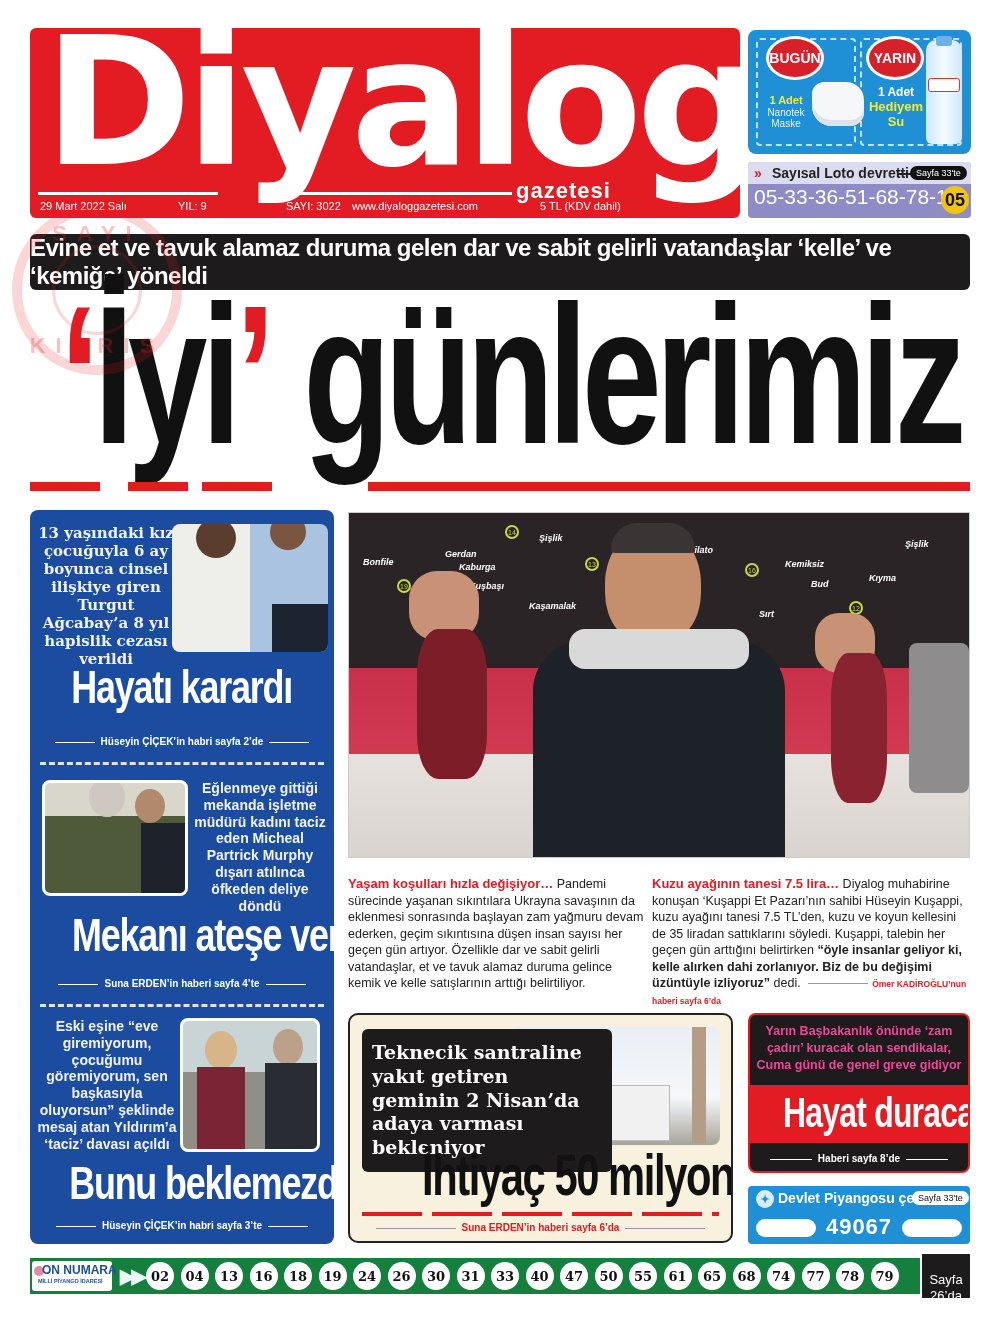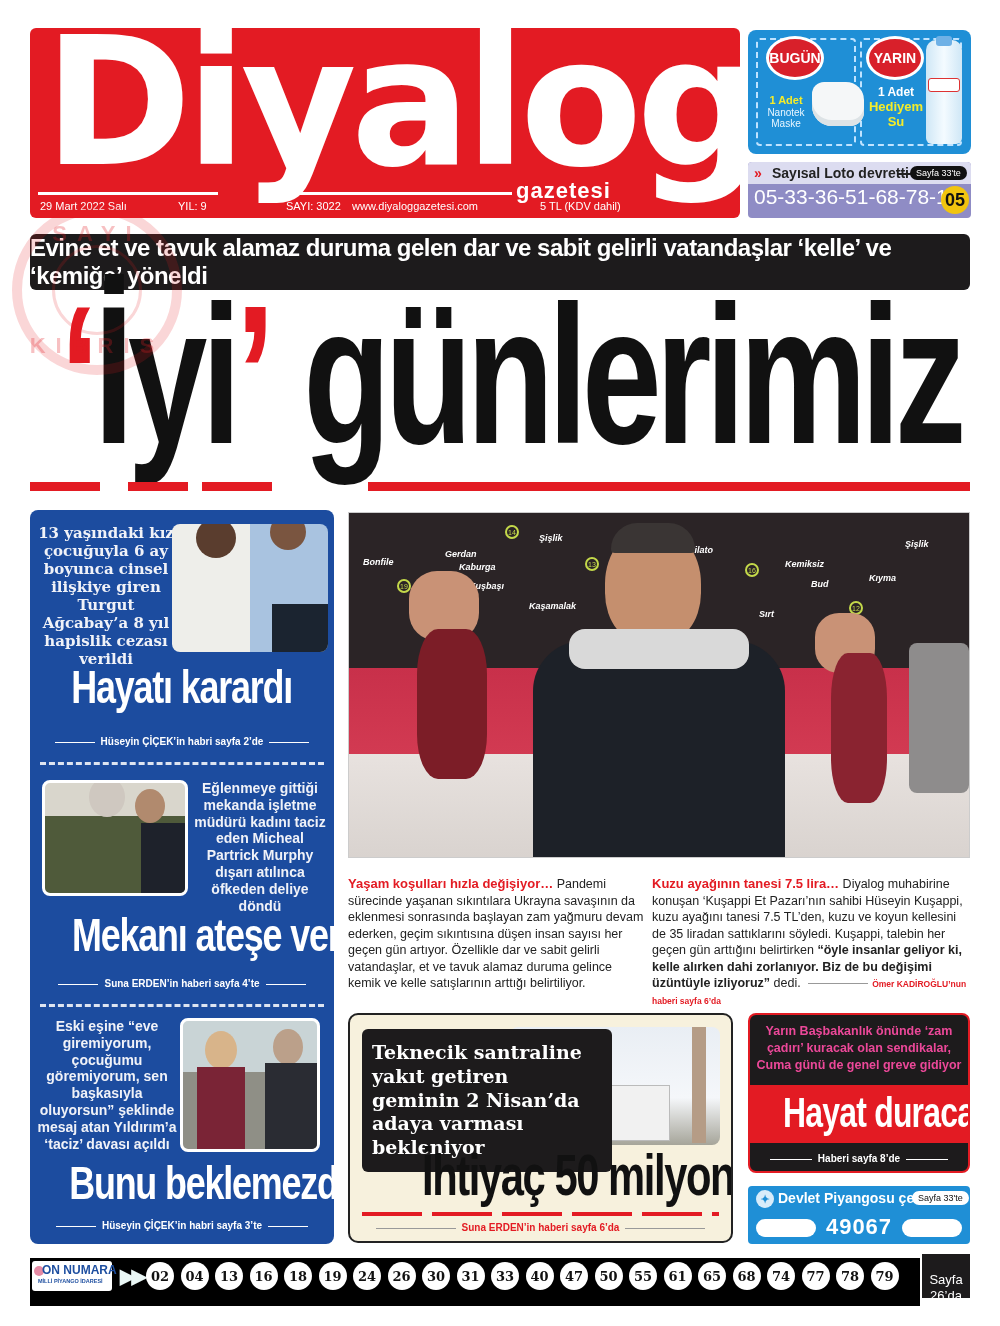--- a/index.html
+++ b/index.html
@@ -103,21 +103,21 @@
 
   
   #piyango { left: 748px; top: 1186px; width: 222px; height: 58px; background:#1f8fd6; border-radius: 4px; }
   #pi-icon { position:absolute; left:8px; top:4px; width:18px; height:18px; border-radius:50%; background:#d8ecfa; color:#1f8fd6; font-size:11px; display:flex; align-items:center; justify-content:center; font-weight:700; }
   #pi-title { position:absolute; left:30px; top:4px; color:#fff; font-size:14px; font-weight:700; }
   #pi-page { position:absolute; left:164px; top:5px; background:#fff; color:#111; font-size:9px; padding:2px 6px; border-radius:9px; }
   #pi-num { position:absolute; left:0; right:0; top:28px; text-align:center; color:#fff; font-size:22px; font-weight:700; letter-spacing:1px; }
   .pill { position:absolute; top:33px; width:60px; height:18px; border-radius:9px; background:#fff; }
 
   
-  #onnumara { left: 30px; top: 1258px; width: 890px; height: 48px; background:#000000; }
+  #onnumara { left: 30px; top: 1258px; width: 890px; height: 36px; background:#15803d; }
   #on-logo { position:absolute; left:2px; top:3px; width:80px; height:30px; background:#fff; border-radius:3px; }
   #on-logo-t { position:absolute; left:10px; top:2px; color:#1e4fa0; font-weight:700; font-size:12px; white-space:nowrap; }
   #on-logo-s { position:absolute; left:6px; top:17px; color:#1e4fa0; font-size:5.5px; font-weight:700; white-space:nowrap; }
   #on-logo-dot { position:absolute; left:2px; top:5px; width:10px; height:10px; border-radius:50%; background:#e58aa4; }
   #on-arrows { position:absolute; left:90px; top:6px; color:#eaf7f6; font-size:20px; font-weight:700; letter-spacing:-4px; }
   #on-balls { position:absolute; left:116px; top:4px; display:flex; gap:6.5px; }
   .ball { width:28px; height:28px; border-radius:50%; background:#fff; color:#111; font-family:"DejaVu Serif", serif; font-weight:700; font-size:13px; display:flex; align-items:center; justify-content:center; }
   #on-page { left: 922px; top: 1254px; width: 48px; height: 44px; background:#1d1b1c; color:#fff; font-size:13px; text-align:center; line-height:1.25; padding-top:18px; }
 </style>
 </head>

